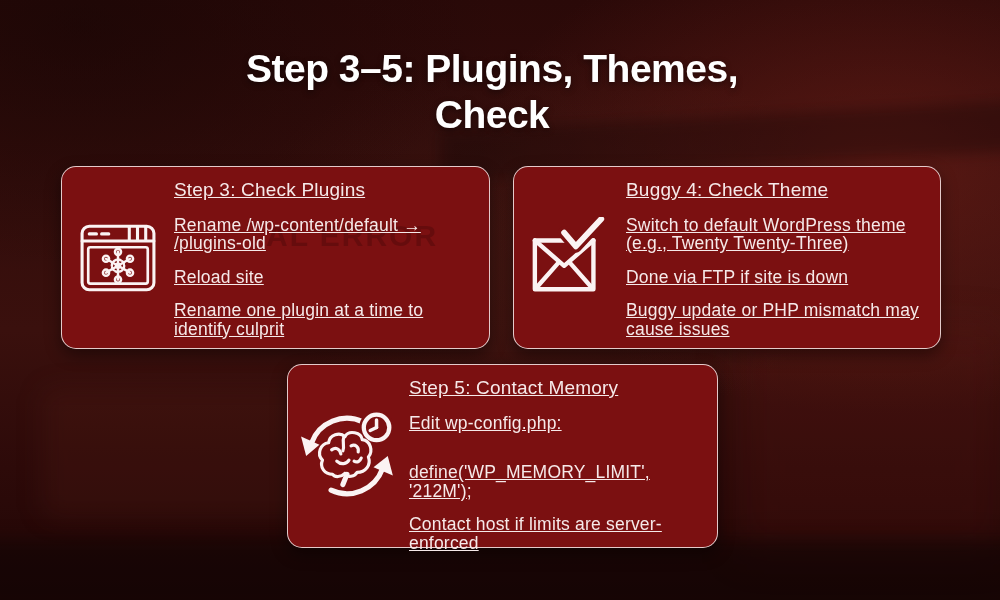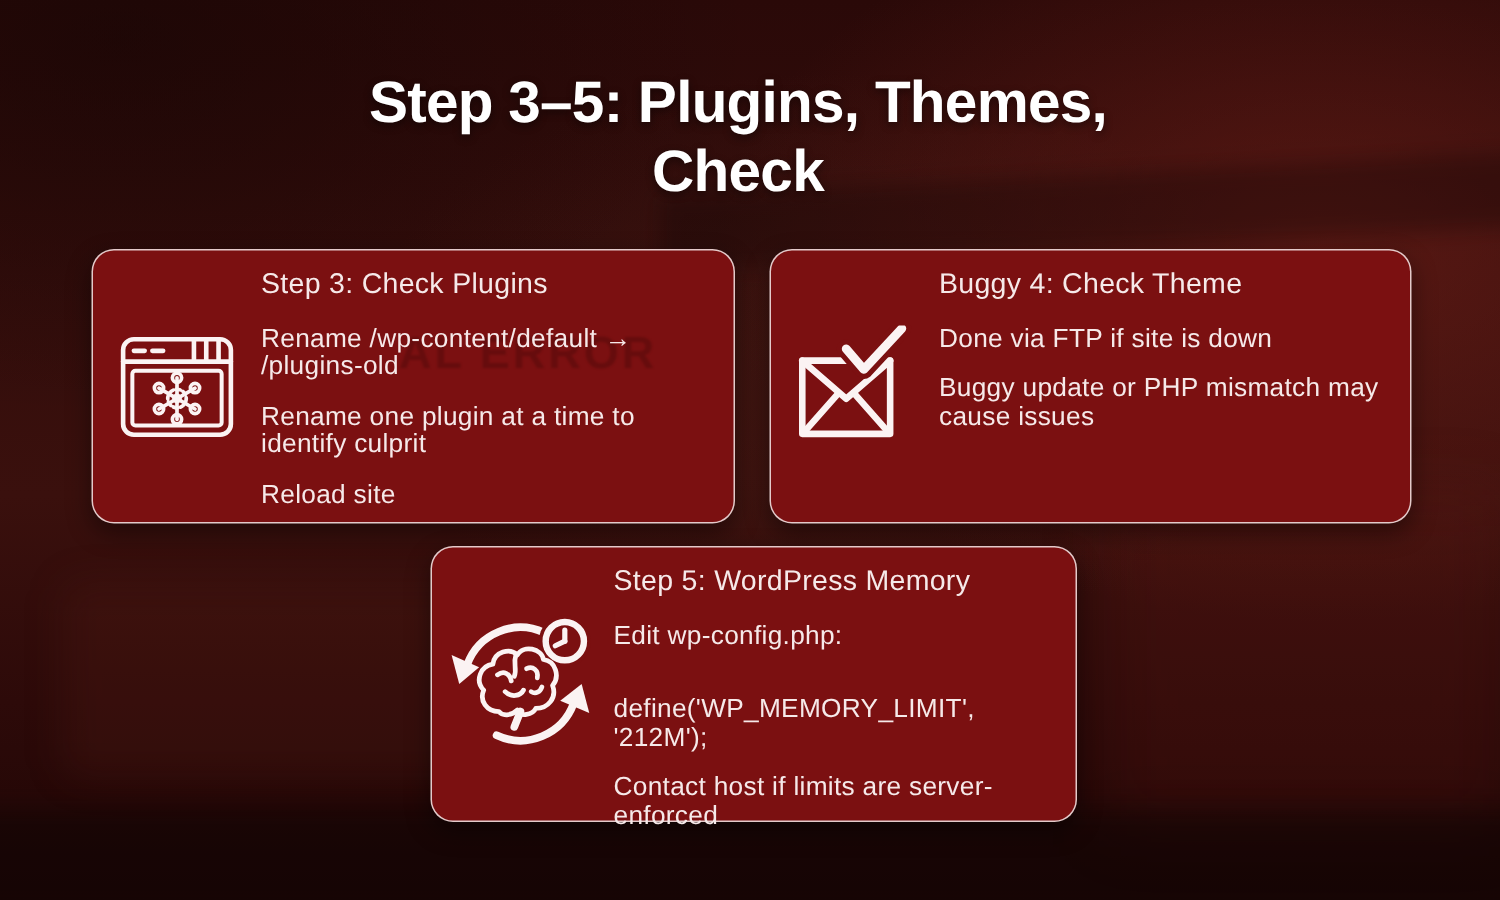--- a/index.html
+++ b/index.html
@@ -50,21 +50,21 @@
 
   .card-icon {
     flex:0 0 112px; display:flex; align-items:center; justify-content:center;
     color:#fbf3f3;
   }
   #card-step5 .card-icon { flex-basis:121px; }
   .card-icon svg { display:block; }
 
   .card-text {
     flex:1; padding:12px 14px 4px 0;
-    color:var(--text, #f6e9e9); position:relative; z-index:1;
+    color:var(--text, #f6e9e9); position:relative; z-index:1;text-decoration:underline;
   }
   .card-heading { font-size:19px; font-weight:400; margin:0 0 15px 0; letter-spacing:0.2px; }
   .card-item   { font-size:17.5px; line-height:1.05; margin:0 0 15px 0; letter-spacing:0.2px; }
   .card-item:last-child { margin-bottom:0; }
   .gap-before  { margin-top:31px; }
 
   .watermark {
     position:absolute; left:204px; top:52px; z-index:0;
     font-size:30px; font-weight:700; letter-spacing:2px;
     color:#560a0a; opacity:0.55; filter:blur(0.6px);
@@ -112,38 +112,39 @@
           <circle cx="26.3" cy="52.3" r="3"></circle>
           <circle cx="26.3" cy="38.7" r="3"></circle>
           <circle cx="38" cy="45.5" r="6" stroke-dasharray="2.6 2"></circle>
           <circle cx="38" cy="45.5" r="2"></circle>
         </g>
       </svg>
     </div>
     <div class="card-text">
       <p class="card-heading">Step 3: Check Plugins</p>
       <p class="card-item">Rename /wp-content/default → /plugins-old</p>
+      <p class="card-item">Reload site</p>
       <p class="card-item">Rename one plugin at a time to identify culprit</p>
-      <p class="card-item">Reload site</p>
     </div>
   </div>
 
   <div class="card" id="card-step4">
     <div class="card-icon">
       <svg width="82" height="82" viewBox="0 0 84 84" fill="none" stroke="currentColor" stroke-width="4.5" stroke-linecap="round" stroke-linejoin="round">
         <rect x="6" y="24" width="60" height="50"></rect>
         <path d="M6,24 L36,50 L66,24"></path>
         <path d="M8,72 L30,47"></path>
         <path d="M64,72 L42,47"></path>
         <polyline points="36,16 48,30 74,2" stroke="var(--card-bg, #7b1011)" stroke-width="13"></polyline>
         <polyline points="36,16 48,30 74,2" stroke-width="6"></polyline>
       </svg>
     </div>
     <div class="card-text">
       <p class="card-heading">Buggy 4: Check Theme</p>
+      <p class="card-item">Switch to default WordPress theme (e.g., Twenty Twenty-Three)</p>
       <p class="card-item">Done via FTP if site is down</p>
       <p class="card-item">Buggy update or PHP mismatch may cause issues</p>
     </div>
   </div>
 
   <div class="card" id="card-step5">
     <div class="card-icon">
       <svg width="102" height="102" viewBox="0 0 100 100" fill="none" stroke="currentColor" stroke-width="5" stroke-linecap="round" stroke-linejoin="round">
         <path d="M 63.6,16.5 A 37 37 0 0 0 13.2,37.3"></path>
         <polygon points="8,50 3,31 21,39" fill="currentColor" stroke="none"></polygon>
@@ -158,20 +159,20 @@
           <path d="M 45,31 C 43,37 46,40 44,45"></path>
           <path d="M 33,44 C 37,41 41,43 42,48"></path>
           <path d="M 52,40 C 56,38 60,41 59,46"></path>
           <path d="M 38,55 C 42,59 48,58 50,54"></path>
           <path d="M 55,55 C 58,57 61,55 62,52"></path>
         </g>
         <path d="M48,68 L44,78" stroke-width="5"></path>
       </svg>
     </div>
     <div class="card-text">
-      <p class="card-heading">Step 5: WordPress Memory</p>
+      <p class="card-heading">Step 5: Contact Memory</p>
       <p class="card-item">Edit wp-config.php:</p>
       <p class="card-item gap-before">define('WP_MEMORY_LIMIT', '212M');</p>
       <p class="card-item">Contact host if limits are server-enforced</p>
     </div>
   </div>
 
 </div>
 
 </body></html>

